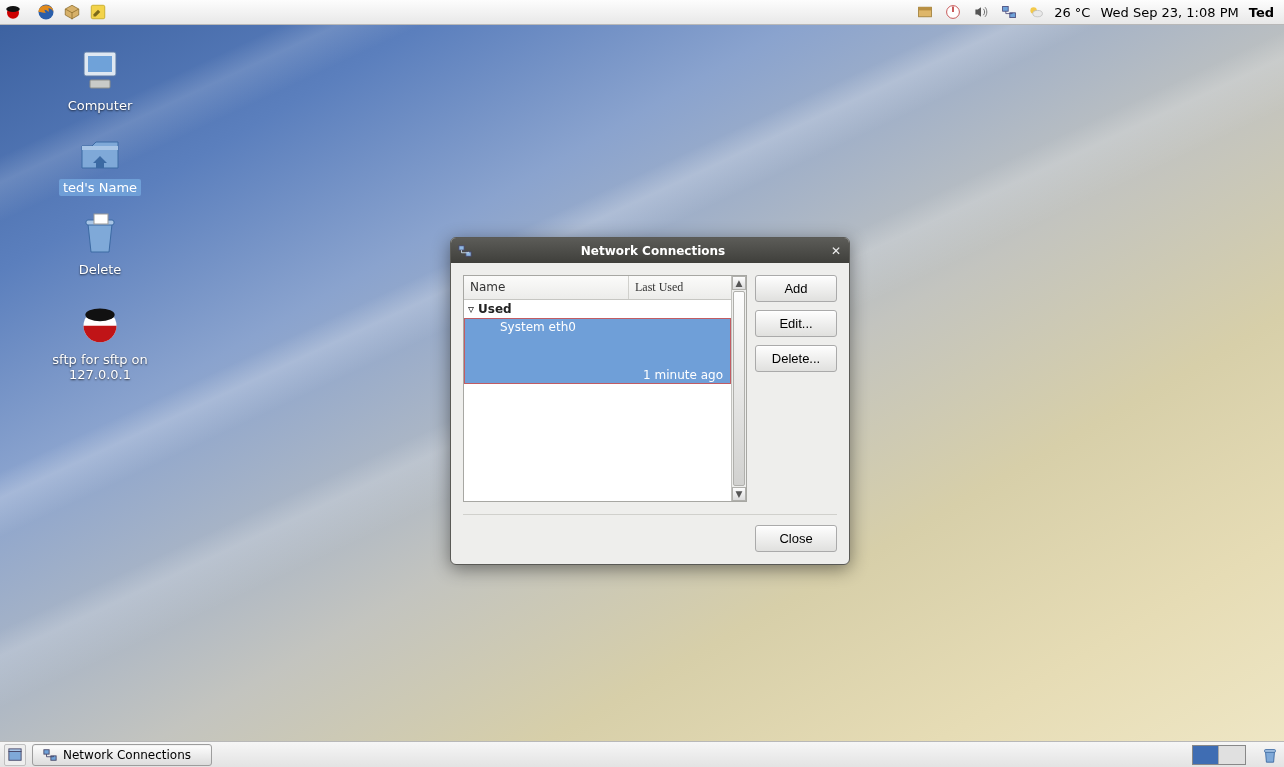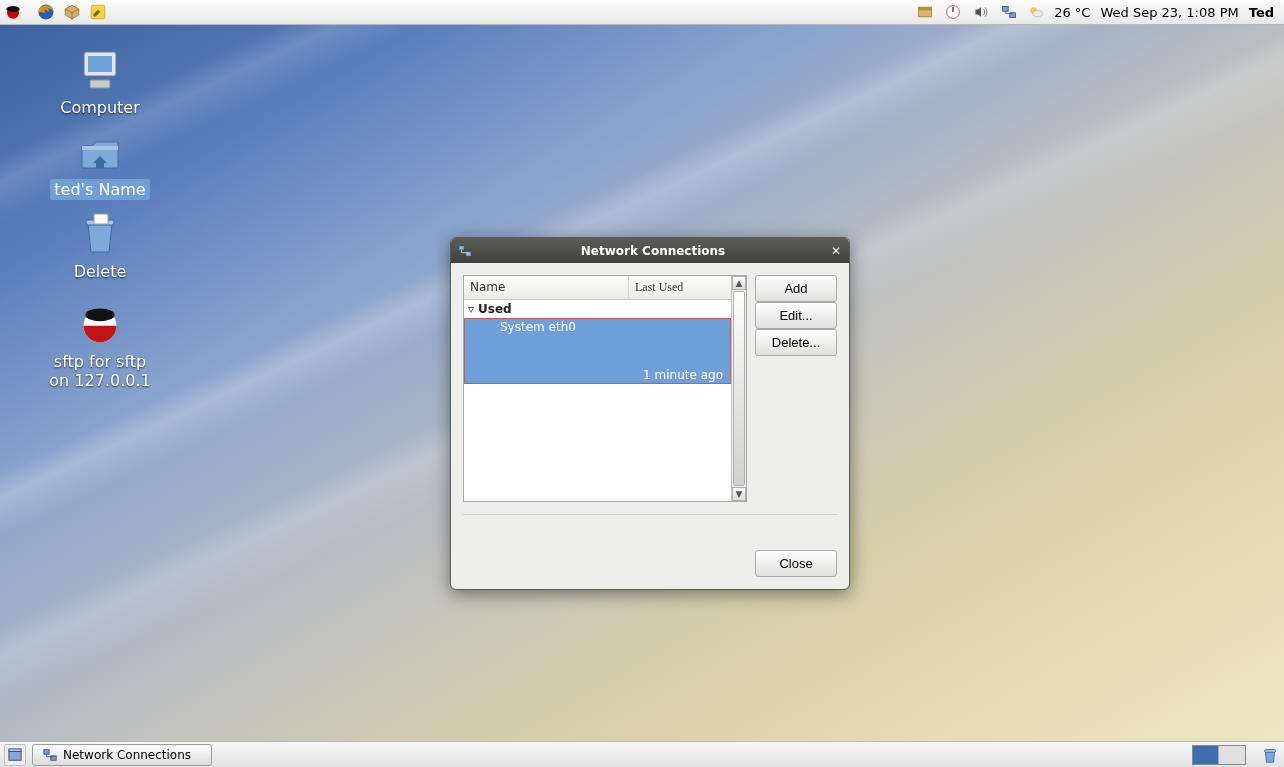--- a/index.html
+++ b/index.html
@@ -27,21 +27,21 @@
   .panel-bottom .task { display:flex; align-items:center; gap:6px; height:22px; padding:0 10px; border:1px solid #9d9d9d; border-radius:3px; background:linear-gradient(#fefefe,#dcdcdc); cursor:pointer; font-size:12px; min-width:180px; box-shadow: inset 0 1px 1px rgba(0,0,0,0.05);}
   .panel-bottom .task .t-icon { width:14px; height:14px; }
   .panel-bottom .right { margin-left:auto; display:flex; gap:6px; align-items:center;}
   .panel-bottom .pager { display:flex; border:1px solid #888; height:20px;}
   .panel-bottom .pager .ws { width:26px; height:100%; background:#e0e0e0; border-right:1px solid #aaa; cursor:pointer;}
   .panel-bottom .pager .ws:last-child{border-right:none;}
   .panel-bottom .pager .ws.active{background:#3f6db3;}
   .panel-bottom .trash-mini{width:20px;height:20px;display:flex;align-items:center;justify-content:center;cursor:pointer; margin-left:8px;}
 
   
-  .desktop-icon { position:absolute; width:120px; text-align:center; color:#fff; font-size:16px; cursor:pointer; }
+  .desktop-icon { position:absolute; width:120px; text-align:center; color:#fff; font-size:13px; cursor:pointer; }
   .desktop-icon .ic { width:48px; height:48px; margin:0 auto 3px; display:flex; align-items:center; justify-content:center; }
   .desktop-icon .lbl { display:inline-block; padding:1px 4px; border-radius:2px; text-shadow:0 1px 2px rgba(0,0,0,.7);}
   .desktop-icon.sel .lbl { background:rgba(115,165,220,.85); text-shadow:none; }
 
   
   .dialog { position:absolute; left:450px; top:237px; width:400px; background:#eeeeec; border:1px solid #5a5a56; border-radius:6px; box-shadow:0 4px 18px rgba(0,0,0,.45); overflow:hidden; }
   .titlebar { height:25px; background:linear-gradient(#5c5c58,#3f3f3b); color:#fff; display:flex; align-items:center; padding:0 4px; font-size:12px; font-weight:bold; }
   .titlebar .t-icon { width:16px; height:16px; margin:0 6px 0 2px; display:flex; align-items:center; justify-content:center; }
   .titlebar .t-title { flex:1; text-align:center; }
   .titlebar .wbtn { width:18px; height:18px; display:flex; align-items:center; justify-content:center; cursor:pointer; color:#eee; font-weight:bold;}
@@ -56,25 +56,25 @@
   .tree-body { font-size:12px; color:#222; }
   .tree-body .group { display:flex; align-items:center; gap:4px; padding:2px 4px; font-weight:bold; cursor:pointer;}
   .tree-body .row { display:flex; padding:2px 4px 2px 36px; cursor:pointer; outline:1px solid rgba(220,70,60,.75); outline-offset:-1px;}
   .tree-body .row.sel { background:#6f9fd8; color:#fff; }
   .tree-body .row .n{ flex:1; }
   .tree-body .row .lu{ width:100px; text-align:right; padding-right:4px;margin-top:48px;}
   .vscroll { width:15px; background:#eeeeec; border-left:1px solid #c2c2be; position:relative; }
   .vscroll .btn { height:14px; background:linear-gradient(#fdfdfd,#dcdcdc); border:1px solid #b0b0ac; font-size:9px; display:flex; align-items:center; justify-content:center; cursor:pointer; color:#555;}
   .vscroll .track{ position:absolute; top:15px; bottom:15px; left:0; right:0; }
   .vscroll .thumb{ position:absolute; left:1px; right:1px; top:0; height:100%; background:linear-gradient(#fdfdfd,#d1d1cf); border:1px solid #b0b0ac; border-radius:2px; cursor:pointer;}
-  .btncol { width:82px; display:flex; flex-direction:column; }
+  .btncol { width:82px; display:flex; flex-direction:column; gap:8px; }
   .gbtn { height:27px; border:1px solid #aaa; border-radius:3px; background:linear-gradient(#fefefe,#e0e0de); font-size:13px; cursor:pointer; box-shadow:0 1px 0 #fff inset; }
   .dlg-sep { height:1px; background:#d0d0cc; margin:0 12px;}
   .dlg-foot { display:flex; justify-content:flex-end; padding:10px 12px 12px;}
-  .dlg-foot .gbtn { width:82px;margin-top:25px; }
+  .dlg-foot .gbtn { width:82px; }
 
   
   .streak { position:absolute; inset:25px 0 26px 0; pointer-events:none;
     background:
       linear-gradient(155deg, rgba(255,255,255,0) 34%, rgba(255,255,255,.22) 36%, rgba(255,255,255,0) 39%),
       linear-gradient(155deg, rgba(255,255,255,0) 46%, rgba(255,255,255,.18) 48%, rgba(255,255,255,0) 52%),
       linear-gradient(155deg, rgba(255,255,255,0) 10%, rgba(255,255,255,.15) 12%, rgba(255,255,255,0) 15%);
   }
 </style>
 </head>

